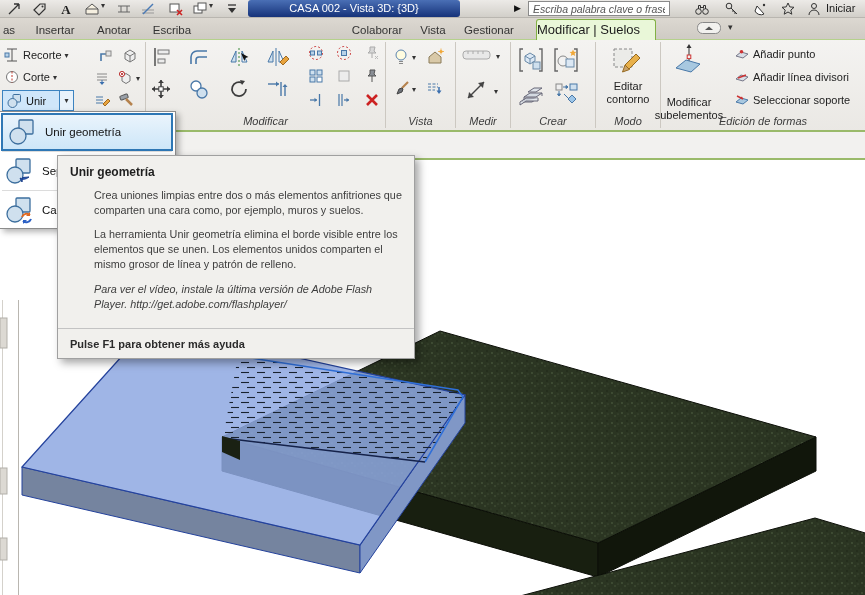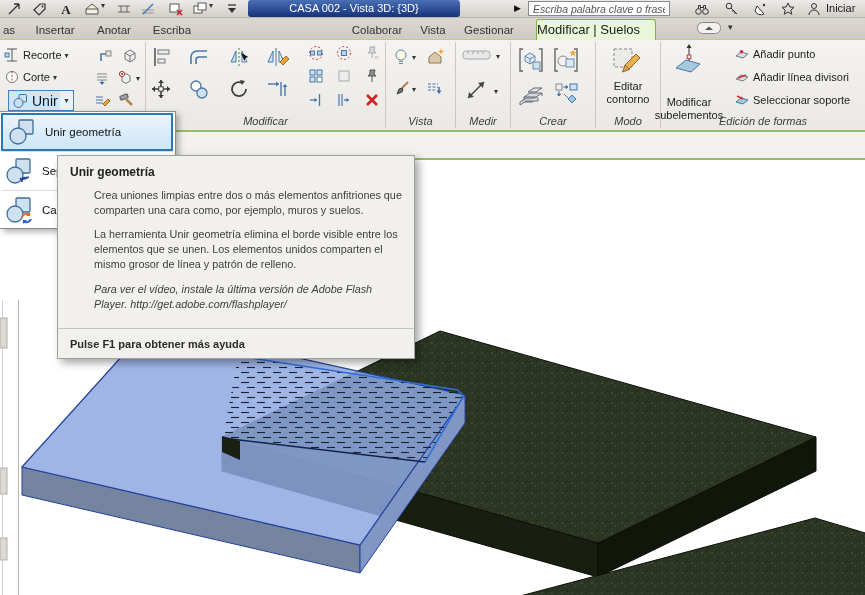--- a/index.html
+++ b/index.html
@@ -38,23 +38,23 @@
   
   #ribbon { position:absolute; left:0; top:40px; width:865px; height:92px;
     background:linear-gradient(#f4f3f1,#eae8e4); z-index:20; }
   #ribbon .green-line { position:absolute; left:0; top:90px; width:865px; height:2px; background:#9aba6a; }
   .vsep { position:absolute; top:2px; height:86px; width:1px; background:#ccc8c1; }
   .caption { position:absolute; top:75px; height:15px; font-size:11px; color:#3c3c3c; text-align:center;font-style:italic; }
   .rbtn { position:absolute; display:flex; align-items:center; gap:3px; font-size:11px; color:#222; }
   .caret { font-size:8px; color:#333; }
   .ric { position:absolute; }
   .big-label { position:absolute; font-size:11px; color:#222; text-align:center; line-height:1.15; }
-  #unir-btn { position:absolute; left:8px; top:50px; width:58px; height:21px;
+  #unir-btn { position:absolute; left:2px; top:50px; width:58px; height:21px;
     background:#cfe6fa; border:1px solid #3c83c0; display:flex; align-items:center; gap:4px;
-    padding-left:3px; font-size:14px; color:#111; }
+    padding-left:3px; font-size:11px; color:#111; }
   #unir-caret { position:absolute; left:60px; top:50px; width:14px; height:21px;
     background:#e8f2fb; border:1px solid #3c83c0; border-left:none; text-align:center;
     font-size:8px; color:#333; line-height:19px; }
 
   
   #optionsbar { position:absolute; left:0; top:132px; width:865px; height:28px;
     background:#f2f1ef; border-bottom:2px solid #9aba6a; z-index:15; }
 
   
   #unir-menu { position:absolute; left:0; top:111px; width:176px; height:118px;

